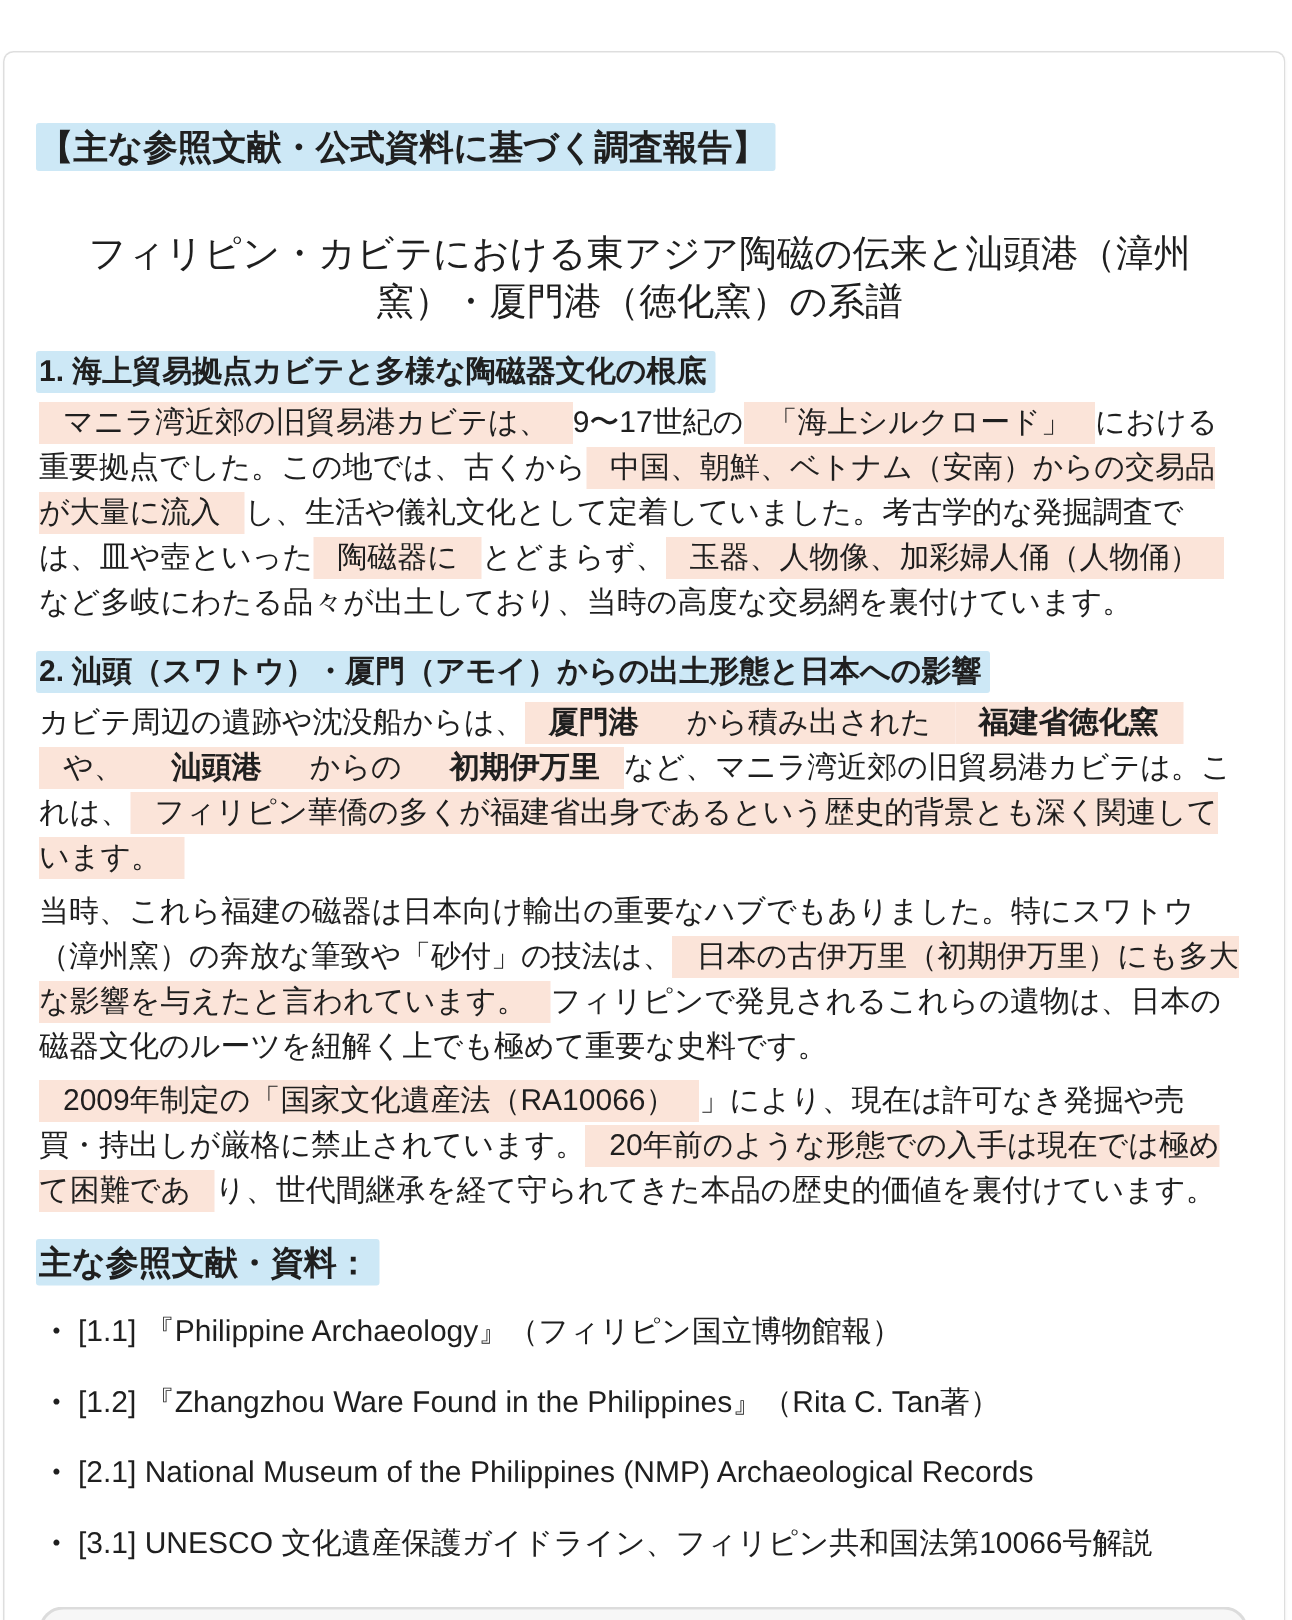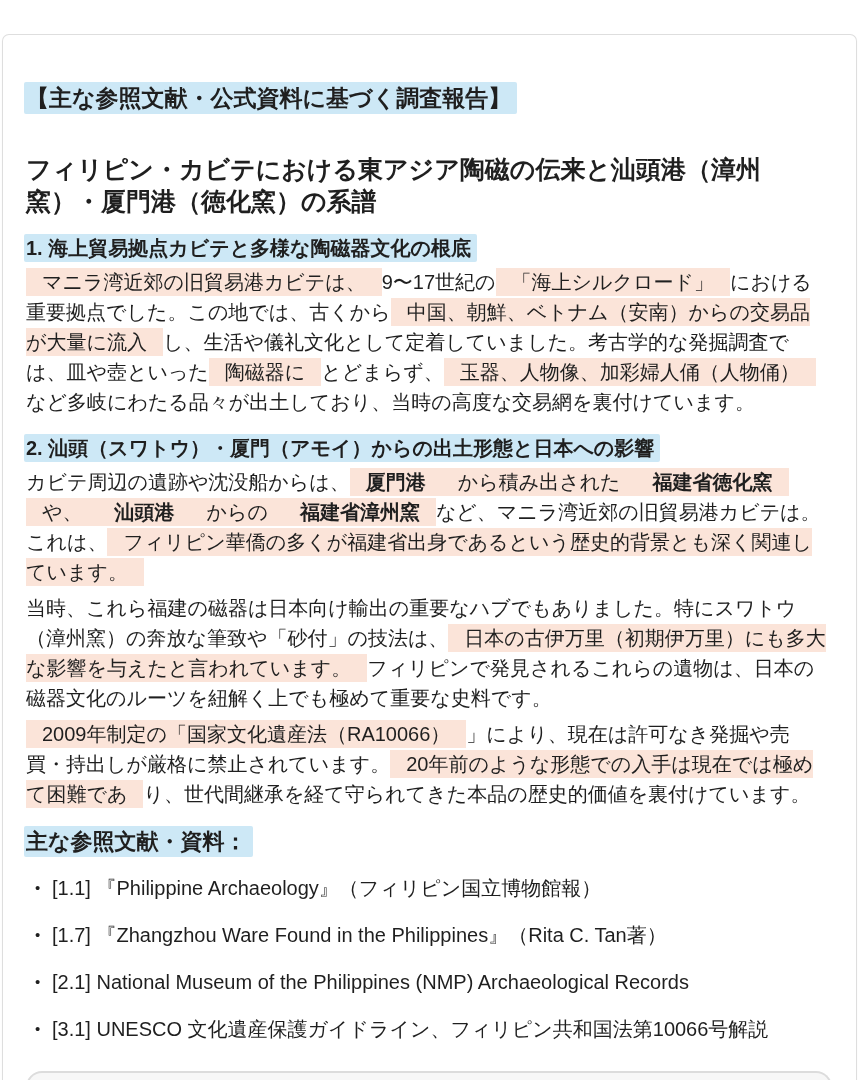--- a/index.html
+++ b/index.html
@@ -36,22 +36,23 @@
     background:#cde8f6;
     padding:3px 6px 3px 2px;
     margin-left:-2px;
     border-radius:2px;
   }
   h1.report-title{
     width:801px;
     margin:38px 0 0;
     font-size:25px;
     line-height:32px;
-    font-weight:700;
+    font-weight:400;
     letter-spacing:0;
+    text-align:center;
   }
   h2.section-heading{
     margin:16px 0 0;
     font-size:20px;
     line-height:30px;
     font-weight:700;
   }
   p.body-para{
     width:801px;
     margin:4px 0 0;
@@ -113,37 +114,37 @@
     <div class="badge-line">
       <span class="hl-blue">【主な参照文献・公式資料に基づく調査報告】</span>
     </div>
 
     <h1 class="report-title">フィリピン・カビテにおける東アジア陶磁の伝来と汕頭港（漳州窯）・厦門港（徳化窯）の系譜</h1>
 
     <div id="sections">
         <h2 class="section-heading"><span class="hl-blue">1. 海上貿易拠点カビテと多様な陶磁器文化の根底</span></h2>
         <p class="body-para"><span class="hl ">マニラ湾近郊の旧貿易港カビテは、</span><span class="">9〜17世紀の</span><span class="hl ">「海上シルクロード」</span><span class="">における重要拠点でした。この地では、古くから</span><span class="hl ">中国、朝鮮、ベトナム（安南）からの交易品が大量に流入</span><span class="">し、生活や儀礼文化として定着していました。考古学的な発掘調査では、皿や壺といった</span><span class="hl ">陶磁器に</span><span class="">とどまらず、</span><span class="hl ">玉器、人物像、加彩婦人俑（人物俑）</span><span class="">など多岐にわたる品々が出土しており、当時の高度な交易網を裏付けています。</span></p>
         <h2 class="section-heading"><span class="hl-blue">2. 汕頭（スワトウ）・厦門（アモイ）からの出土形態と日本への影響</span></h2>
-        <p class="body-para"><span class="">カビテ周辺の遺跡や沈没船からは、</span><span class="hl b">厦門港</span><span class="hl ">から積み出された</span><span class="hl b">福建省徳化窯</span><span class="hl ">や、</span><span class="hl b">汕頭港</span><span class="hl ">からの</span><span class="hl b">福建省漳州窯</span><span class="">など、マニラ湾近郊の旧貿易港カビテは。これは、</span><span class="hl ">フィリピン華僑の多くが福建省出身であるという歴史的背景とも深く関連しています。</span></p>
+        <p class="body-para"><span class="">カビテ周辺の遺跡や沈没船からは、</span><span class="hl b">厦門港</span><span class="hl ">から積み出された</span><span class="hl b">福建省徳化窯</span><span class="hl ">や、</span><span class="hl b">汕頭港</span><span class="hl ">からの</span><span class="hl b">初期伊万里</span><span class="">など、マニラ湾近郊の旧貿易港カビテは。これは、</span><span class="hl ">フィリピン華僑の多くが福建省出身であるという歴史的背景とも深く関連しています。</span></p>
         <p class="body-para"><span class="">当時、これら福建の磁器は日本向け輸出の重要なハブでもありました。特にスワトウ（漳州窯）の奔放な筆致や「砂付」の技法は、</span><span class="hl ">日本の古伊万里（初期伊万里）にも多大な影響を与えたと言われています。</span><span class="">フィリピンで発見されるこれらの遺物は、日本の磁器文化のルーツを紐解く上でも極めて重要な史料です。</span></p>
         <p class="body-para"><span class="hl ">2009年制定の「国家文化遺産法（RA10066）</span><span class="">」により、現在は許可なき発掘や売買・持出しが厳格に禁止されています。</span><span class="hl ">20年前のような形態での入手は現在では極めて困難であ</span><span class="">り、世代間継承を経て守られてきた本品の歴史的価値を裏付けています。</span></p>
       </div>
 
     <div class="refs-line">
       <span class="hl-blue">主な参照文献・資料：</span>
     </div>
 
     <ul class="refs" id="refs">
         <li>
           <span class="marker">•</span>
           <span>[1.1] 『Philippine Archaeology』（フィリピン国立博物館報）</span>
         </li>
         <li>
           <span class="marker">•</span>
-          <span>[1.7] 『Zhangzhou Ware Found in the Philippines』（Rita C. Tan著）</span>
+          <span>[1.2] 『Zhangzhou Ware Found in the Philippines』（Rita C. Tan著）</span>
         </li>
         <li>
           <span class="marker">•</span>
           <span>[2.1] National Museum of the Philippines (NMP) Archaeological Records</span>
         </li>
         <li>
           <span class="marker">•</span>
           <span>[3.1] UNESCO 文化遺産保護ガイドライン、フィリピン共和国法第10066号解説</span>
         </li>
       </ul>

